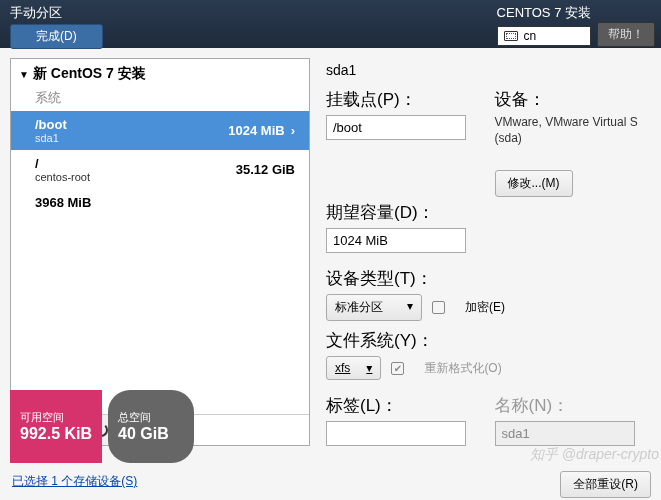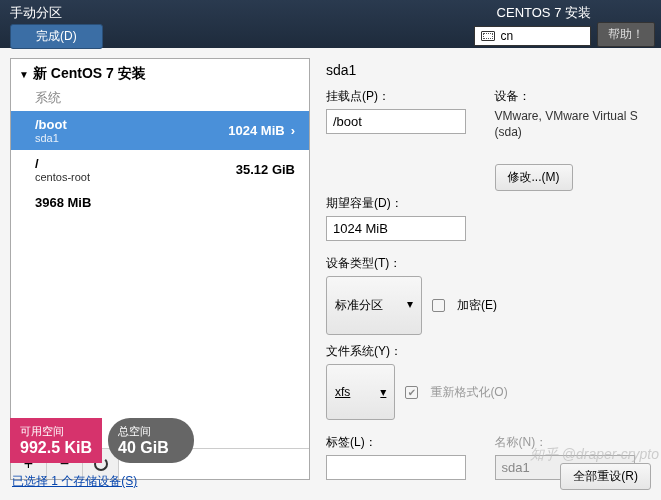--- a/index.html
+++ b/index.html
@@ -2,21 +2,21 @@
 <html><head>
 <meta charset="utf-8">
 <style>
 * { box-sizing: border-box; margin: 0; padding: 0; font-family: "Microsoft YaHei", "PingFang SC", sans-serif; }
 body { width: 661px; height: 500px; background: #f5f5f5; overflow: hidden; position: relative; }
 .topbar { height: 48px; background: linear-gradient(#2a3a4f,#1e2b3c); color: #fff; display: flex; align-items: flex-start; justify-content: space-between; padding: 4px 0 0 0; }
 .topbar-left { padding-left: 10px; }
 .topbar-title { font-size: 13px; margin-bottom: 2px; }
 .done-btn { background: #3b6ea5; border: 1px solid #2a4f78; color: #fff; font-size: 12px; padding: 3px 25px; border-radius: 3px; cursor: pointer; }
 .topbar-right { display: flex; align-items: flex-start; gap: 6px; padding-right: 6px; }
-.install-title { font-size: 13px; margin-bottom: 4px; text-align: right; margin-left: 23px; }
+.install-title { font-size: 13px; margin-bottom: 4px; text-align: right; }
 .lang-box { background: #fff; color: #000; border: 1px solid #333; padding: 2px 6px; font-size: 12px; display: flex; align-items: center; gap: 6px; min-width: 80px; }
 .help-btn { background: #5a5a5a; border: 1px solid #333; color: #ddd; font-size: 12px; padding: 3px 10px; border-radius: 2px; cursor: pointer; margin-top: 18px; }
 .kbd-icon { display: inline-block; width: 14px; height: 10px; border: 1px solid #333; border-radius: 1px; position: relative; }
 .kbd-icon::before { content: ""; position: absolute; inset: 1px; border: 1px dotted #555; }
 
 .content { display: flex; padding: 10px 10px 0 10px; gap: 12px; }
 .left-panel { width: 300px; border: 1px solid #aaa; background: #fff; display: flex; flex-direction: column; }
 .install-hdr { display: flex; align-items: center; padding: 6px 8px; font-weight: bold; font-size: 14px; gap: 4px; }
 .tri { font-size: 10px; }
 .sys-label { color: #888; font-size: 13px; padding: 0 0 4px 24px; }
@@ -28,38 +28,38 @@
 .part-size { font-weight: bold; display: flex; align-items: center; gap: 6px; }
 .chev { font-weight: bold; }
 .part-list { flex: 1; }
 .btn-row { display: flex; border-top: 1px solid #ccc; }
 .btn-row button { flex: 0 0 auto; width: 36px; height: 30px; background: #f0f0f0; border: none; border-right: 1px solid #ccc; font-size: 16px; cursor: pointer; display: flex; align-items: center; justify-content: center; }
 .reload-icon { display: inline-block; width: 14px; height: 14px; border: 2px solid #333; border-radius: 50%; border-top-color: transparent; position: relative; }
 
 .right-panel { flex: 1; padding: 4px 8px 0 4px; font-size: 13px; }
 .rp-title { font-size: 14px; margin-bottom: 10px; }
 .field-grid { display: grid; grid-template-columns: 1fr 1fr; column-gap: 20px; row-gap: 4px; }
-.field-label { font-size: 12px; margin-bottom: 4px; }
+.field-label { font-size: 17px; margin-bottom: 4px; }
 .txt-input { width: 140px; padding: 4px 6px; border: 1px solid #aaa; font-size: 13px; background: #fff; }
 .dev-text { font-size: 12px; color: #333; line-height: 1.3; }
 .gbtn { background: linear-gradient(#f7f7f7,#e6e6e6); border: 1px solid #aaa; border-radius: 3px; padding: 4px 12px; font-size: 12px; cursor: pointer; }
-.select-like { display: inline-flex; align-items: flex-start; gap: 24px; background: linear-gradient(#f7f7f7,#e6e6e6); border: 1px solid #aaa; border-radius: 3px; padding: 20px 8px; font-size: 12px; cursor: pointer; }
-.chk { display: inline-flex; align-items: center; gap: 12px; font-size: 12px; }
+.select-like { display: inline-flex; align-items: flex-start; gap: 24px; background: linear-gradient(#f7f7f7,#e6e6e6); border: 1px solid #aaa; border-radius: 3px; padding: 4px 8px; font-size: 12px; cursor: pointer; }
+.chk { display: inline-flex; align-items: center; gap: 20px; font-size: 12px; }
 .chk-box { width: 13px; height: 13px; border: 1px solid #888; border-radius: 2px; display: inline-flex; align-items: center; justify-content: center; font-size: 10px; color: #888; }
 .section { margin-top: 14px; }
 .ro-input { background: #eee; color: #888; }
 
 .footer { position: absolute; left: 10px; bottom: 10px; display: flex; align-items: center; gap: 8px; }
-.space-box { padding: 6px 10px; color: #fff; min-width: 86px; }
+.space-box { padding: 20px 10px; color: #fff; min-width: 86px; }
 .space-box .lbl { font-size: 11px; }
 .space-box .val { font-size: 16px; font-weight: bold; }
 .avail { background: #d6336c; }
 .total { background: #666; border-radius: 22px; }
 .storage-link { color: #0645ad; font-size: 12px; text-decoration: underline; cursor: pointer; margin-left: 2px; }
-.reset-btn { position: absolute; right: 10px; bottom: 10px; }
+.reset-btn { position: absolute; right: 10px; bottom: 2px; }
 .watermark { position: absolute; right: 2px; bottom: 36px; color: #bbb; font-size: 14px; font-style: italic; opacity: .7; pointer-events: none; }
 </style>
 </head>
 <body>
 
 <div class="topbar">
   <div class="topbar-left">
     <div class="topbar-title">手动分区</div>
     <button class="done-btn">完成(D)</button>
   </div>
@@ -146,21 +146,21 @@
         <label class="chk">
           <span class="chk-box"></span>
           <span>加密(E)</span>
         </label>
       </div>
     </div>
 
     <div class="section" style="margin-top:8px;">
       <div class="field-label">文件系统(Y)：</div>
       <div style="display:flex;align-items:center;gap:10px;">
-        <div class="select-like" style="gap:30px;text-decoration:underline;">
+        <div class="select-like" style="gap:16px;text-decoration:underline;">
           <span>xfs</span>
           <span>▾</span>
         </div>
         <label class="chk" style="color:#999;">
           <span class="chk-box">✔</span>
           <span>重新格式化(O)</span>
         </label>
       </div>
     </div>
 

